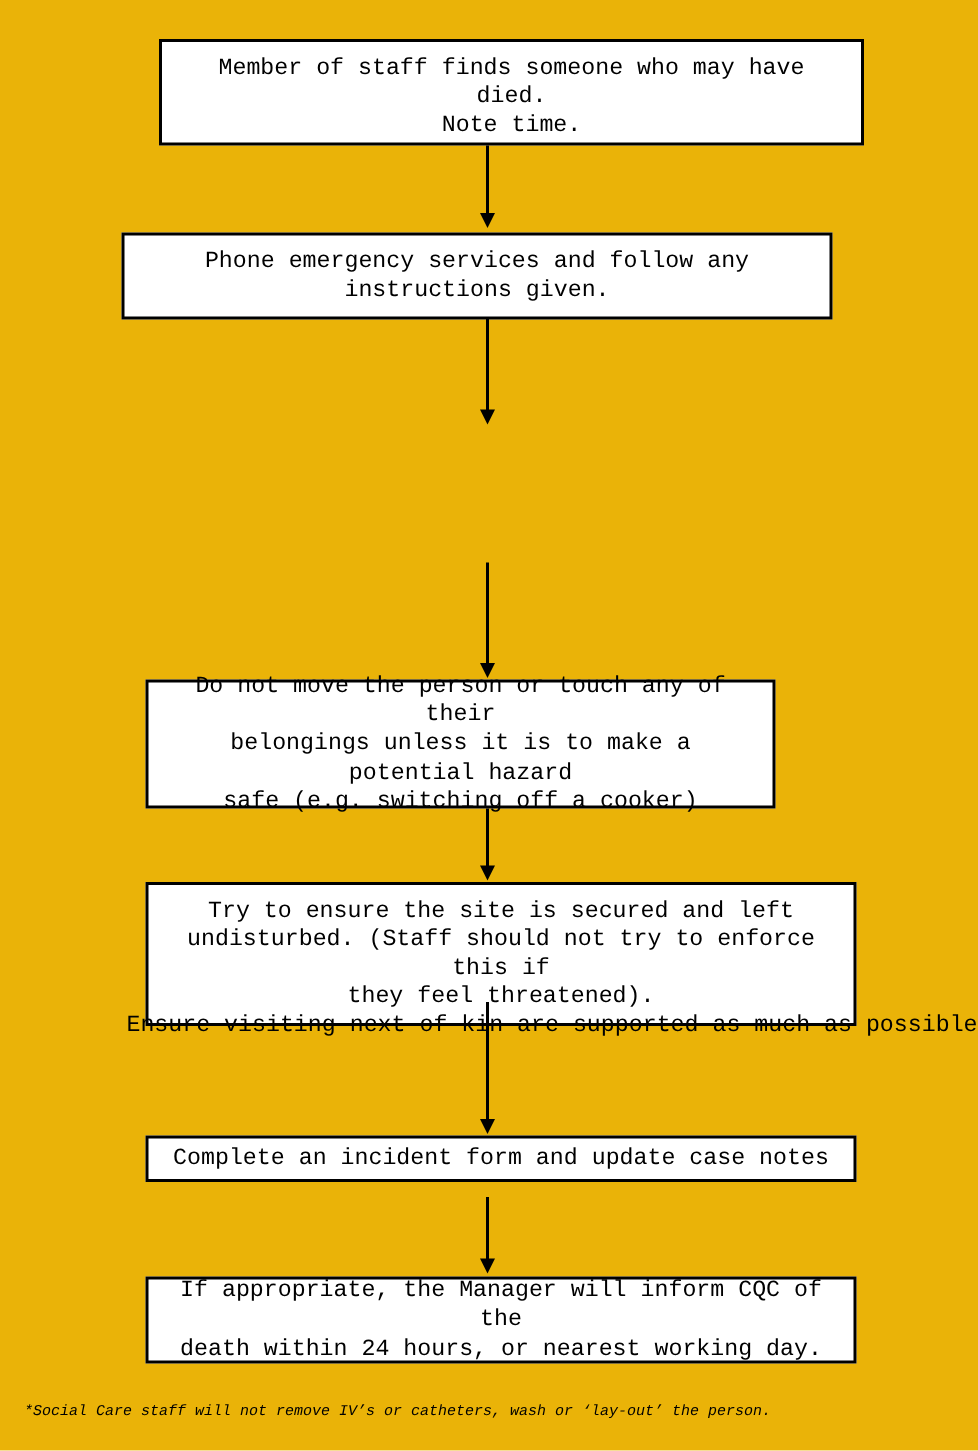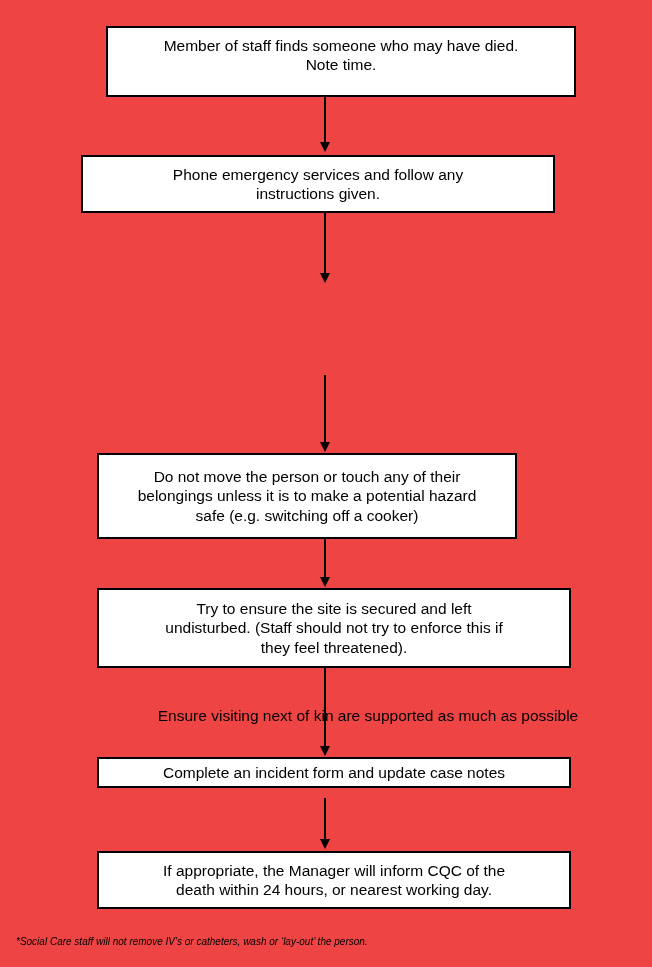--- a/index.html
+++ b/index.html
@@ -1,22 +1,22 @@
 <!DOCTYPE html>
 <html><head>
 <meta charset="utf-8">
 <style>
   html, body { margin: 0; padding: 0; background: #ffffff; }
   #page {
     position: relative;
     width: 652px;
     height: 967px;
-    background: #ef4444;
+    background: #eab308;
     color: #000000;
-    font-family: Liberation Sans, sans-serif;
+    font-family: Liberation Mono, monospace;
     overflow: hidden;
   }
   .box {
     position: absolute;
     box-sizing: border-box;
     border: 2px solid #000000;
     background: #ffffff;
     display: flex;
     align-items: center;
     justify-content: center;
@@ -41,21 +41,20 @@
     border-left: 5px solid transparent;
     border-right: 5px solid transparent;
     border-top: 10px solid #000000;
   }
   .note {
     position: absolute;
     left: 84px; top: 674px; width: 568px;
     text-align: center;
     font-size: 15.5px;
     line-height: 1.25;
-    margin-top: 32px;
   }
   .footnote {
     position: absolute;
     left: 16px; top: 936px; width: 620px;
     font-style: italic;
     font-size: 10px;
     line-height: 1.25;
   }
 </style>
 </head>
@@ -67,21 +66,21 @@
 Note time.</div>
 
   <div class="box" style="left:81px; top:155px; width:474px; height:58px;">Phone emergency services and follow any
 instructions given.</div>
 
 
   <div class="box" style="left:97px; top:453px; width:420px; height:86px;">Do not move the person or touch any of their
 belongings unless it is to make a potential hazard
 safe (e.g. switching off a cooker)</div>
 
-  <div class="box" style="left:97px; top:588px; width:474px; height:80px;">Try to ensure the site is secured and left
+  <div class="box" style="left:97px; top:588px; width:474px; height:96px;">Try to ensure the site is secured and left
 undisturbed. (Staff should not try to enforce this if
 they feel threatened).</div>
 
   <div class="box" style="left:97px; top:757px; width:474px; height:31px;">Complete an incident form and update case notes</div>
 
   <div class="box" style="left:97px; top:851px; width:474px; height:58px;">If appropriate, the Manager will inform CQC of the
 death within 24 hours, or nearest working day.</div>
 
   <div class="arrow" style="left:324px; top:97px;">
     <div class="shaft" style="height:50px;"></div>

